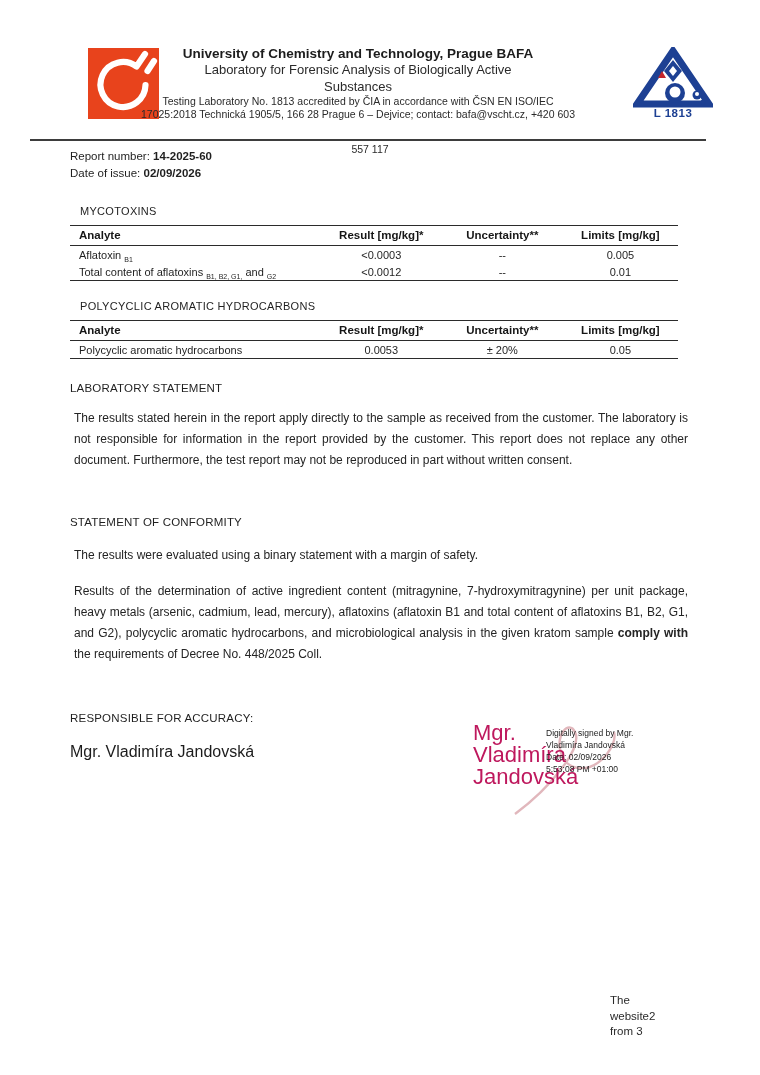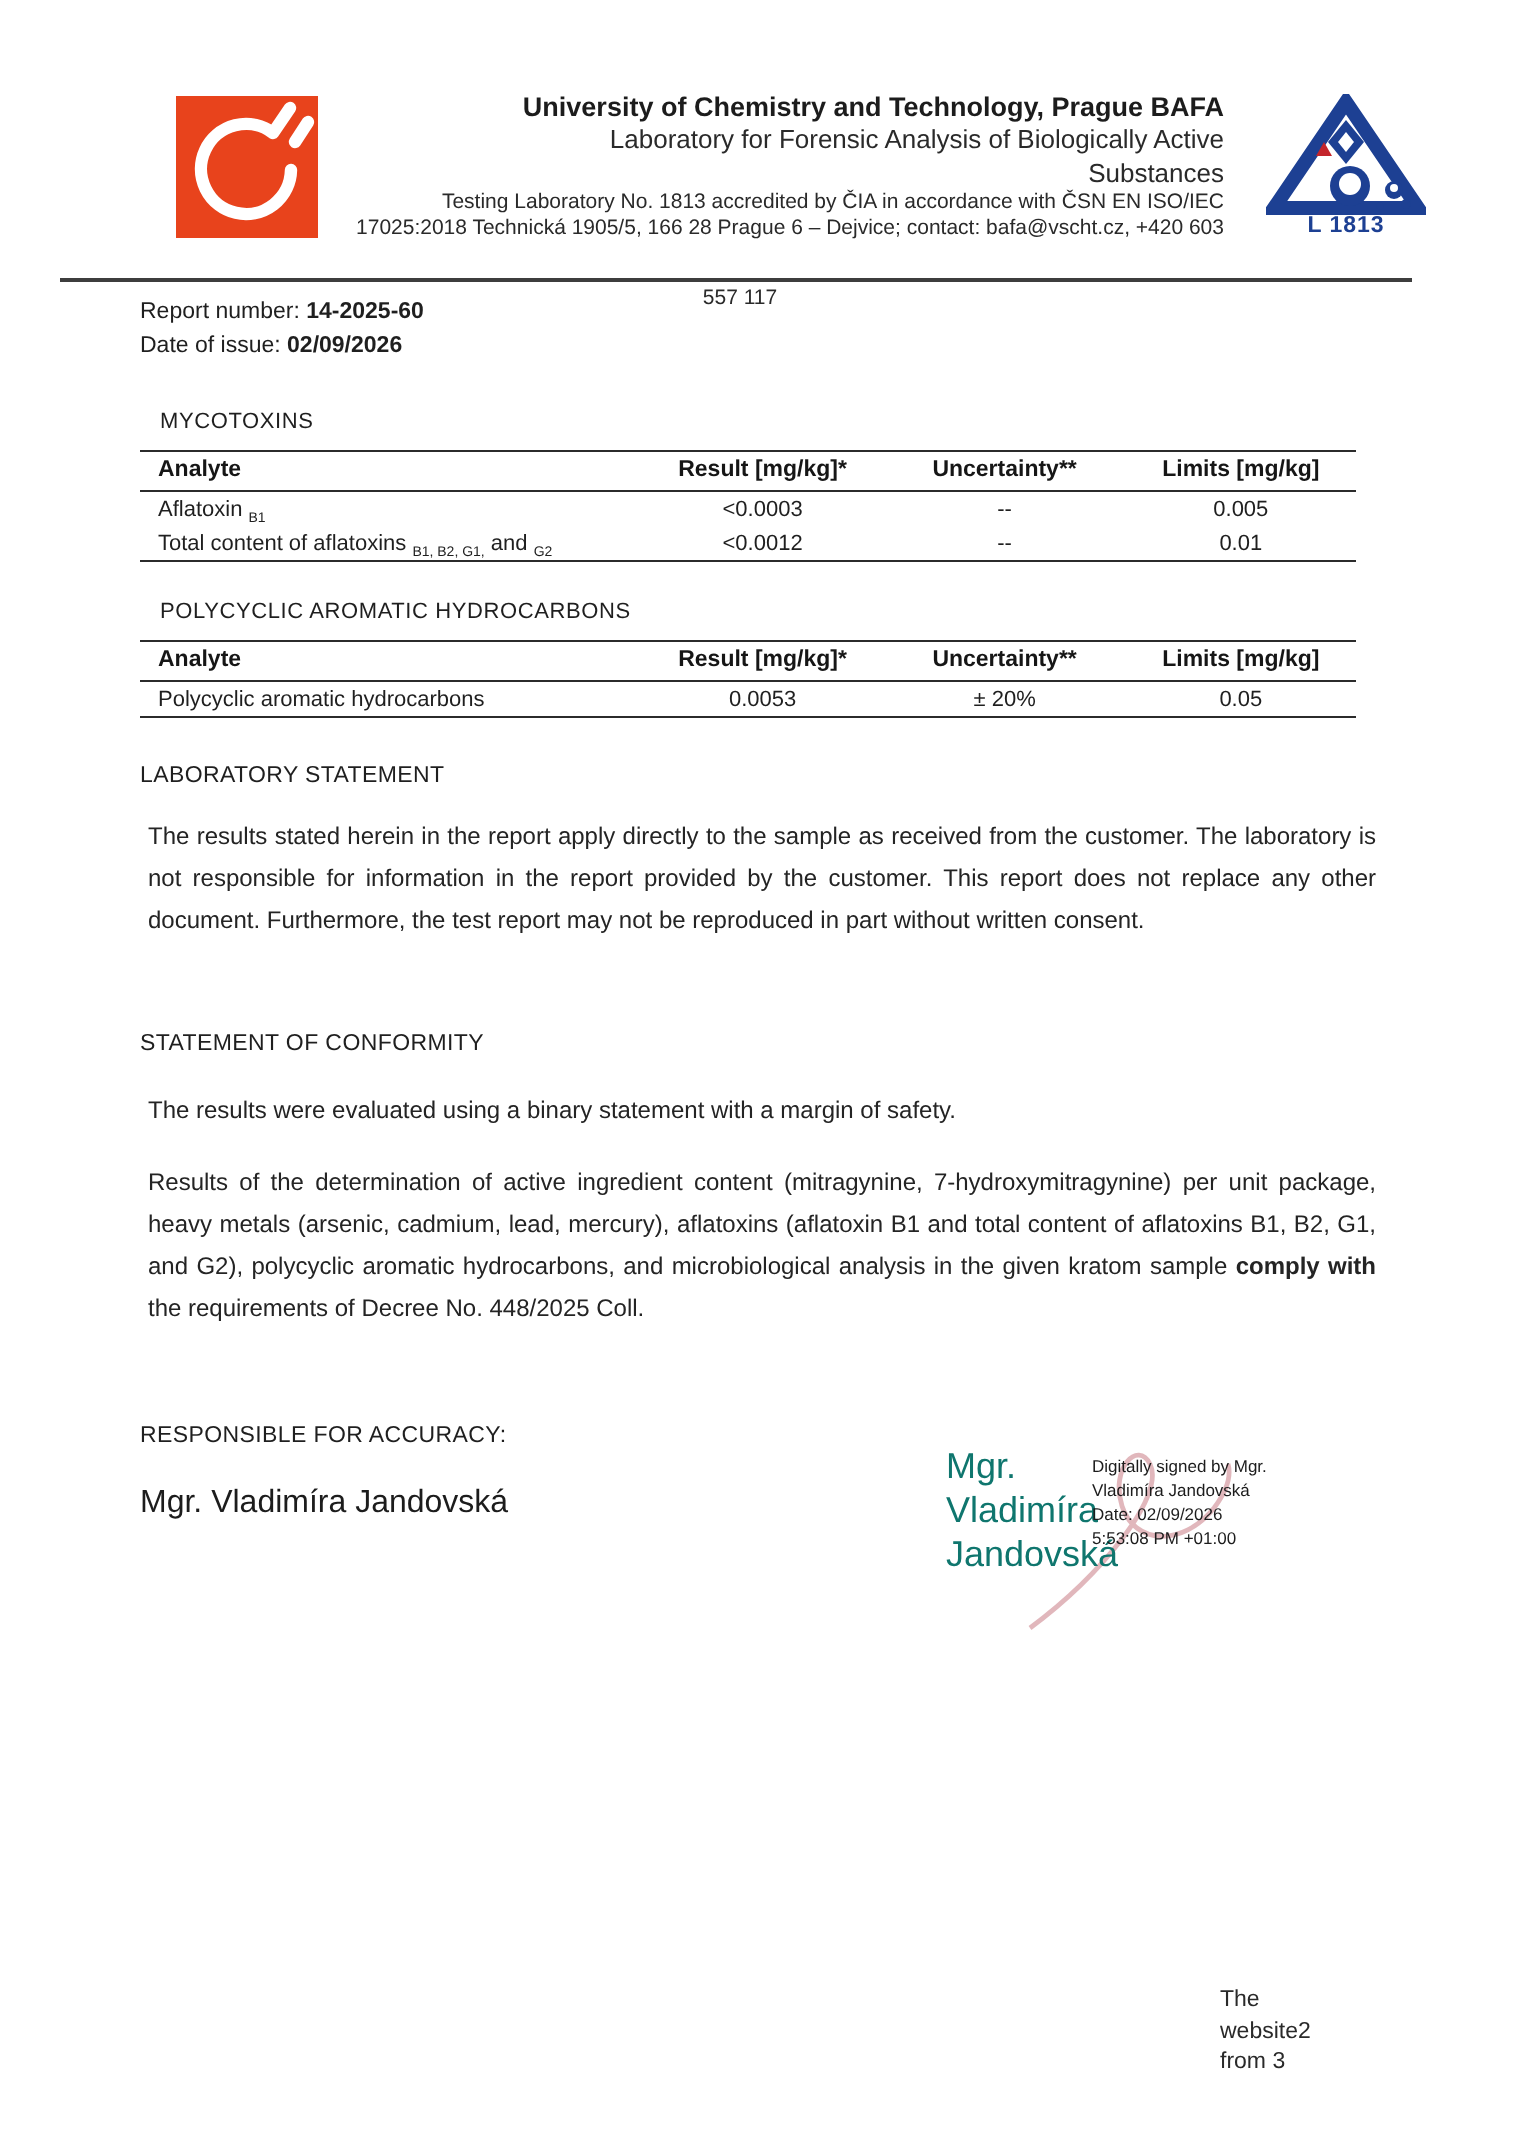--- a/index.html
+++ b/index.html
@@ -3,21 +3,21 @@
 <meta charset="utf-8">
 <style>
   html,body { margin:0; padding:0; background:#ffffff; }
   .page {
     position:relative; width:760px; height:1075px; background:#ffffff;
     font-family:"Liberation Sans", sans-serif; color:#262626; overflow:hidden;
   }
   
   .uct-logo { position:absolute; left:88px; top:48px; width:71px; height:71px; background:#e8431c; }
   .uct-logo svg { display:block; width:100%; height:100%; }
-  .header-text { position:absolute; left:152px; top:46px; width:460px; text-align:right; }
+  .header-text { position:absolute; left:128px; top:46px; width:460px; text-align:center; }
   .ht-bold { font-size:13.5px; line-height:16px; font-weight:bold; color:#1c1c1c; }
   .ht-sub  { font-size:13px;  line-height:16.5px; color:#2a2a2a; }
   .ht-acc  { font-size:10.5px; line-height:13px; color:#2a2a2a; }
   .cia-logo { position:absolute; left:633px; top:47px; width:80px; text-align:center; }
   .cia-logo svg { display:block; width:80px; height:62px; margin:0 auto; }
   .cia-label { font-size:11.5px; font-weight:bold; color:#1d4093; letter-spacing:0.5px; margin-top:-2px; }
   .header-rule { position:absolute; left:30px; top:139px; width:676px; height:2px; background:#3d3d3d; }
   .phone-tail { position:absolute; left:140px; top:143px; width:460px; text-align:center; font-size:10.5px; color:#2a2a2a; }
   
   .meta { position:absolute; left:70px; top:148px; font-size:11.5px; line-height:17px; color:#1f1f1f; }
@@ -40,21 +40,21 @@
   .stmt-title { font-size:11.5px; letter-spacing:0.2px; color:#1f1f1f; }
   .para { text-align:justify; font-size:12px; line-height:21px; color:#242424; margin:4px; }
   #lab-statement { top:382px; } #lab-statement .para { margin-top:14px; }
   #conformity { top:516px; } #conformity .para1 { margin-top:17px; text-align:left; }
   #conformity .para2 { margin-top:15px; }
   
   #responsible { top:712px; }
   .signer-name { font-size:16px; color:#1c1c1c; margin-top:19px; }
   .signer-role { font-size:10px; color:#2a2a2a; margin-top:7px; }
   .sig-swoosh { position:absolute; left:495px; top:710px; }
-  .sig-big { position:absolute; left:473px; top:722px; font-size:18px; line-height:22px; color:#0f766e; }
+  .sig-big { position:absolute; left:473px; top:722px; font-size:22px; line-height:22px; color:#be185d; }
   .sig-small { position:absolute; left:546px; top:727px; font-size:8.5px; line-height:12px; color:#1c1c1c; }
   
   .footer-note { position:absolute; left:610px; top:993px; font-size:11.5px; line-height:15.5px; color:#2a2a2a; }
 </style>
 </head>
 <body>
 
 <div class="page">
 
   <div class="uct-logo">

